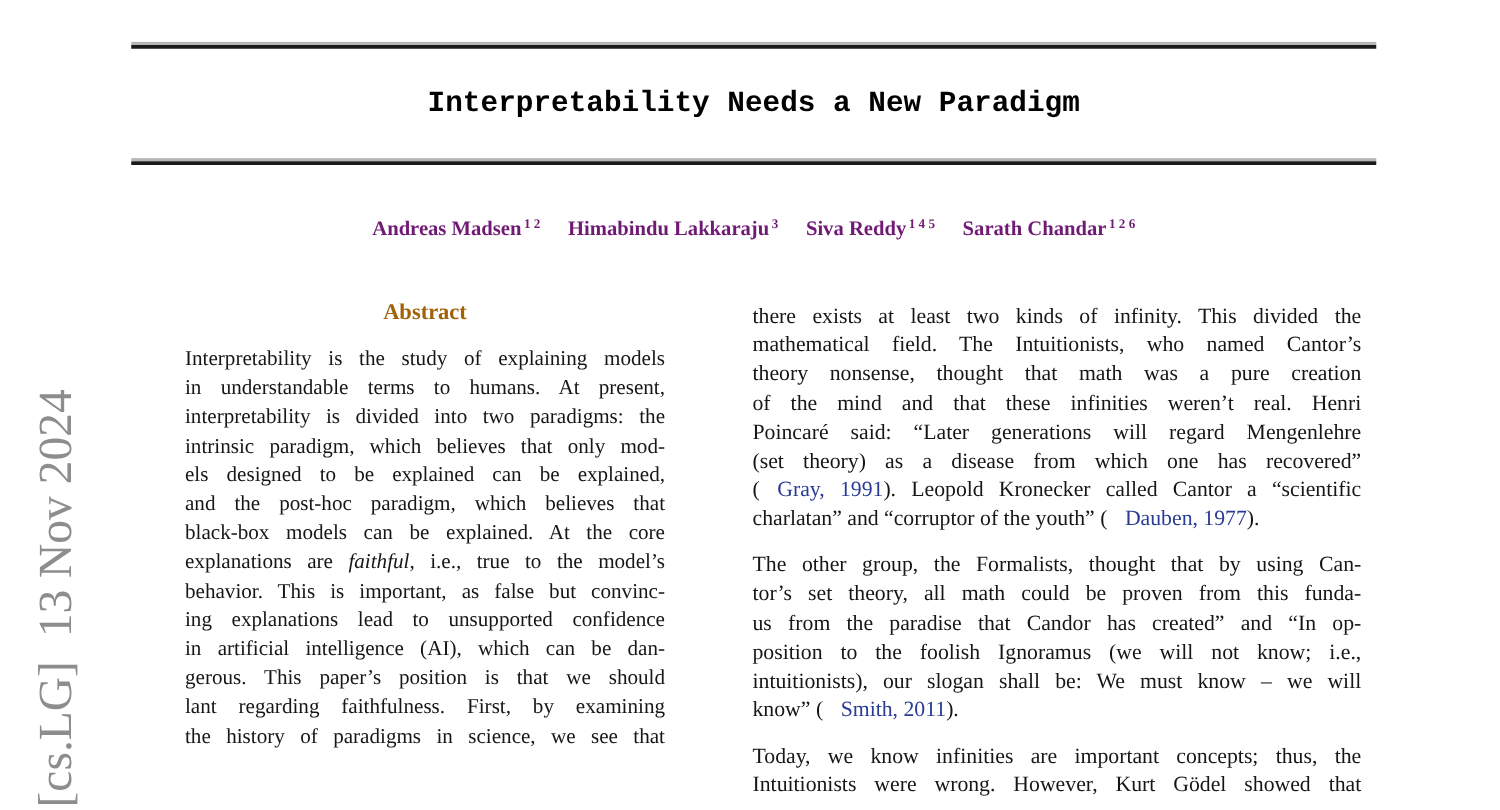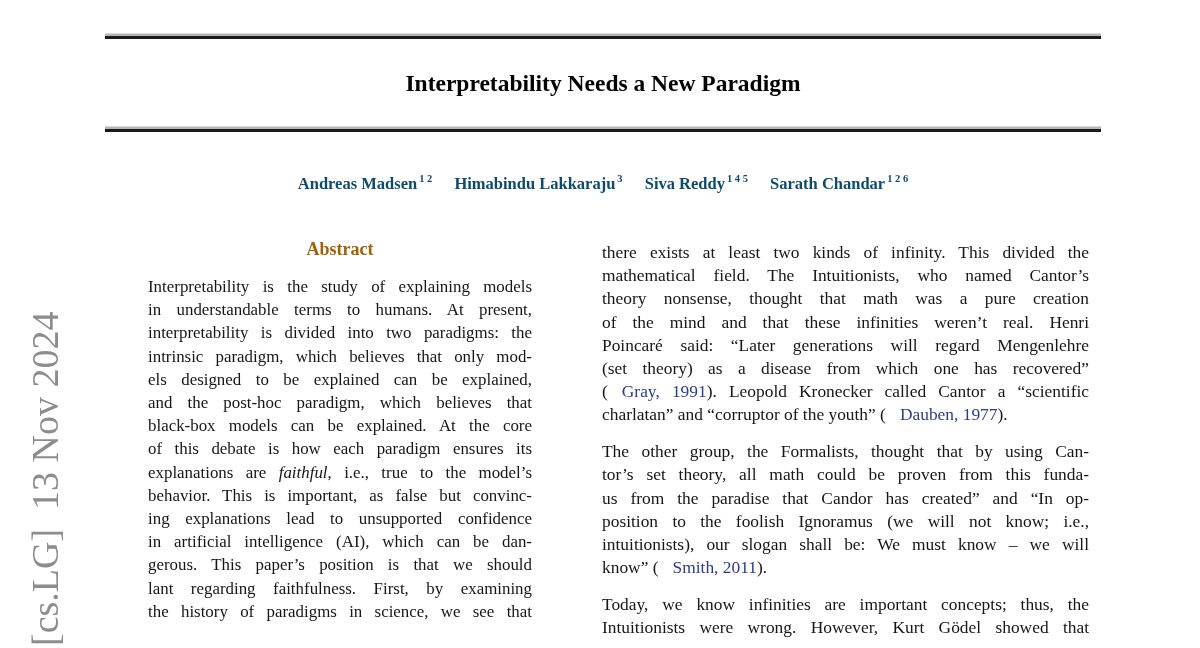--- a/index.html
+++ b/index.html
@@ -14,26 +14,26 @@
   .rule {
     position:absolute; left:105px; width:996px; height:0;
     border-top:3px solid #1a1a1a;
     box-shadow:0 -2.5px 0 0 #b5b5b5;
   }
   .rule-top { top:36px; }
   .rule-bottom { top:129px; }
 
   .title {
     position:absolute; top:70px; left:105px; width:996px; margin:0;
-    text-align:center; font-size:23.5px; font-weight:bold; color:#000;
+    text-align:center; font-size:23.5px; font-weight:bold; color:#000;font-family:Liberation Mono, monospace;
   }
 
   .authors {
     position:absolute; top:173px; left:105px; width:996px;
-    text-align:center; font-size:16.5px; font-weight:bold; color:#0c4a6e;
+    text-align:center; font-size:16.5px; font-weight:bold; color:#701a75;
   }
   .author { margin:0 9px; white-space:nowrap; }
   .author sup { font-size:10.5px; font-weight:bold; margin-left:2px; }
 
   .col-left { position:absolute; left:105px; top:239px; width:470px; }
   .abstract-heading { text-align:center; font-weight:bold; font-size:18px; margin:0 0 15px 0; color:#a16207; }
   .abstract-body { margin:0 auto; width:384px; font-size:16.9px; }
 
   .col-right { position:absolute; left:602px; top:241px; width:487px; font-size:17.4px; }
   .para { margin:0 0 13.5px 0; }
@@ -74,21 +74,20 @@
   <div class="col-left">
     <div class="abstract-heading">Abstract</div>
     <div class="abstract-body">
         <div class="pline"><span>Interpretability is the study of explaining models</span></div>
         <div class="pline"><span>in understandable terms to humans.  At present,</span></div>
         <div class="pline"><span>interpretability is divided into two paradigms: the</span></div>
         <div class="pline"><span>intrinsic paradigm, which believes that only mod-</span></div>
         <div class="pline"><span>els designed to be explained can be explained,</span></div>
         <div class="pline"><span>and the post-hoc paradigm, which believes that</span></div>
         <div class="pline"><span>black-box models can be explained. At the core</span></div>
-        <div class="pline"><span>of this debate is how each paradigm ensures its</span></div>
         <div class="pline"><span>explanations are </span><span class="run-italic">faithful</span><span>, i.e., true to the model’s</span></div>
         <div class="pline"><span>behavior. This is important, as false but convinc-</span></div>
         <div class="pline"><span>ing explanations lead to unsupported confidence</span></div>
         <div class="pline"><span>in artificial intelligence (AI), which can be dan-</span></div>
         <div class="pline"><span>gerous.  This paper’s position is that we should</span></div>
         <div class="pline"><span>lant regarding faithfulness. First, by examining</span></div>
         <div class="pline"><span>the history of paradigms in science, we see that</span></div>
       </div>
   </div>
 

